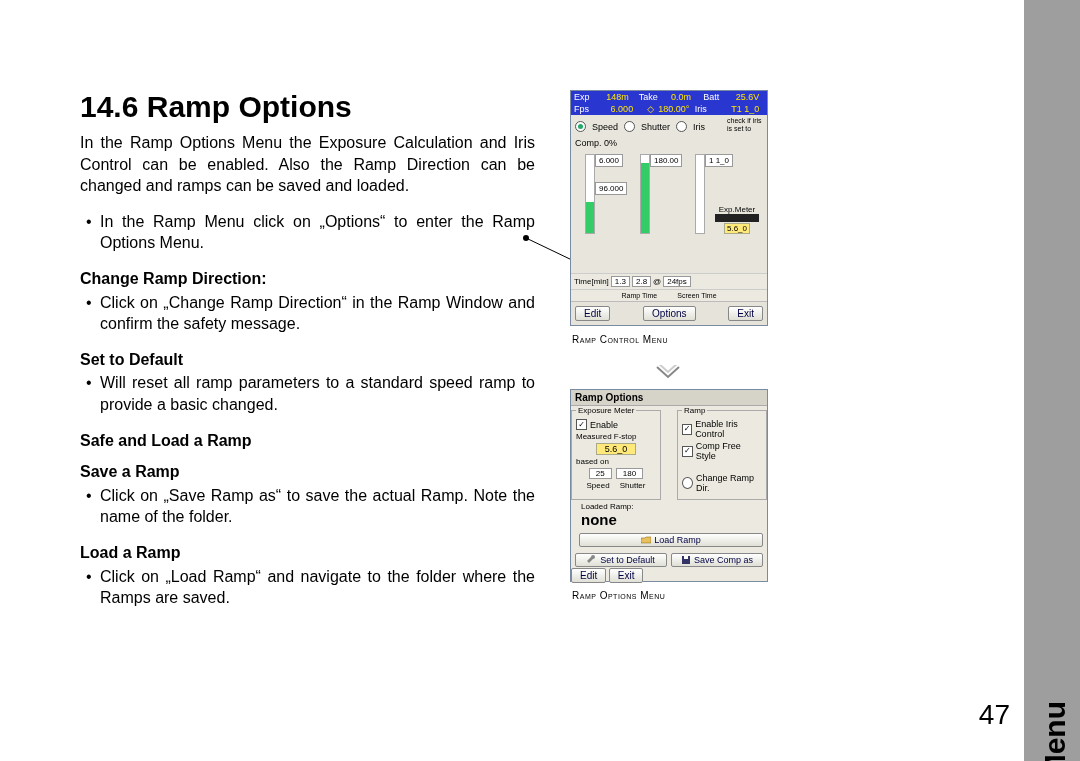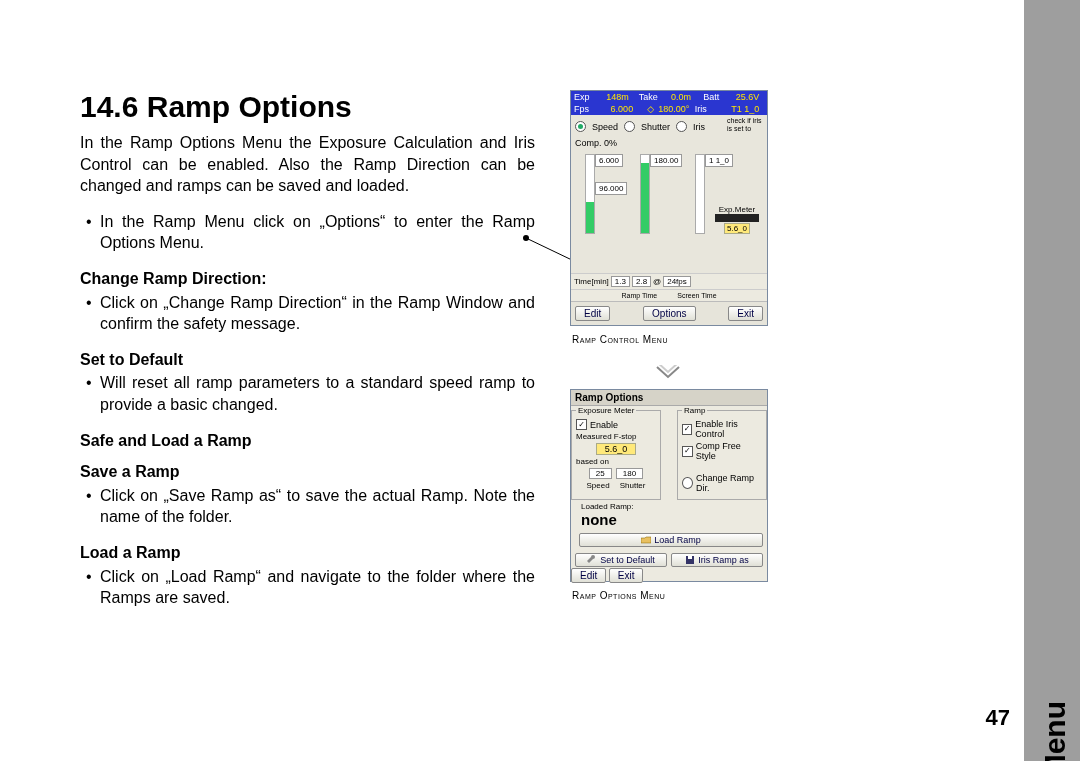--- a/index.html
+++ b/index.html
@@ -1,19 +1,19 @@
 <!DOCTYPE html>
 <html><head>
 <meta charset="utf-8">
 <style>
   html,body{margin:0;padding:0;background:#fff;font-family:Arial,Helvetica,sans-serif;color:#000}
   .page{position:relative;width:1080px;height:761px;box-sizing:border-box;padding:40px 0 0 80px}
   .side-tab{position:absolute;right:0;top:0;width:56px;height:761px;background:#9e9e9e}
   .side-tab-text{position:absolute;right:8px;bottom:60px;transform:rotate(-90deg);transform-origin:right bottom;font-size:30px;font-weight:bold;color:#000;white-space:nowrap}
-  .page-num{position:absolute;right:70px;bottom:30px;font-size:22px;font-weight:bold}
+  .page-num{position:absolute;right:70px;bottom:30px;font-size:28px;font-weight:normal}
   h1{font-size:30px;font-weight:bold;margin:50px 0 8px 0}
   .body-text{width:455px;font-size:16px;line-height:1.35}
   .body-text p{margin:0 0 14px 0;text-align:justify}
   .body-text .bold{font-weight:bold;margin:10px 0 2px 0;text-align:left}
   .bullet{padding-left:20px;text-indent:0;position:relative;text-align:justify}
   .bullet::before{content:"\2022";position:absolute;left:6px}
   
   .fig-col{position:absolute;left:570px;top:90px;width:220px}
   .fig{background:#fff;margin-bottom:8px}
   .caption{font-size:10px;letter-spacing:0.5px;font-variant:small-caps;margin:4px 0 20px 2px}
@@ -230,21 +230,21 @@
           <svg class="ic" viewBox="0 0 10 10">
               <path d="M2 8l4-4a2 2 0 1 0-2-2L0 6z" fill="#888"></path>
             </svg>
           <span>Set to Default</span>
         </span>
         <span class="smbtn wide">
           <svg class="ic" viewBox="0 0 10 10">
               <rect x="1" y="1" width="8" height="8" fill="#336"></rect>
               <rect x="3" y="1" width="4" height="3" fill="#fff"></rect>
             </svg>
-          <span>Iris Ramp as</span>
+          <span>Save Comp as</span>
         </span>
       </div>
       <div class="bottom-btns">
         <span class="smbtn">Edit</span>
         <span class="smbtn">Exit</span>
       </div>
     </div>
     <div class="caption">Ramp Options Menu</div>
 
   </div>

